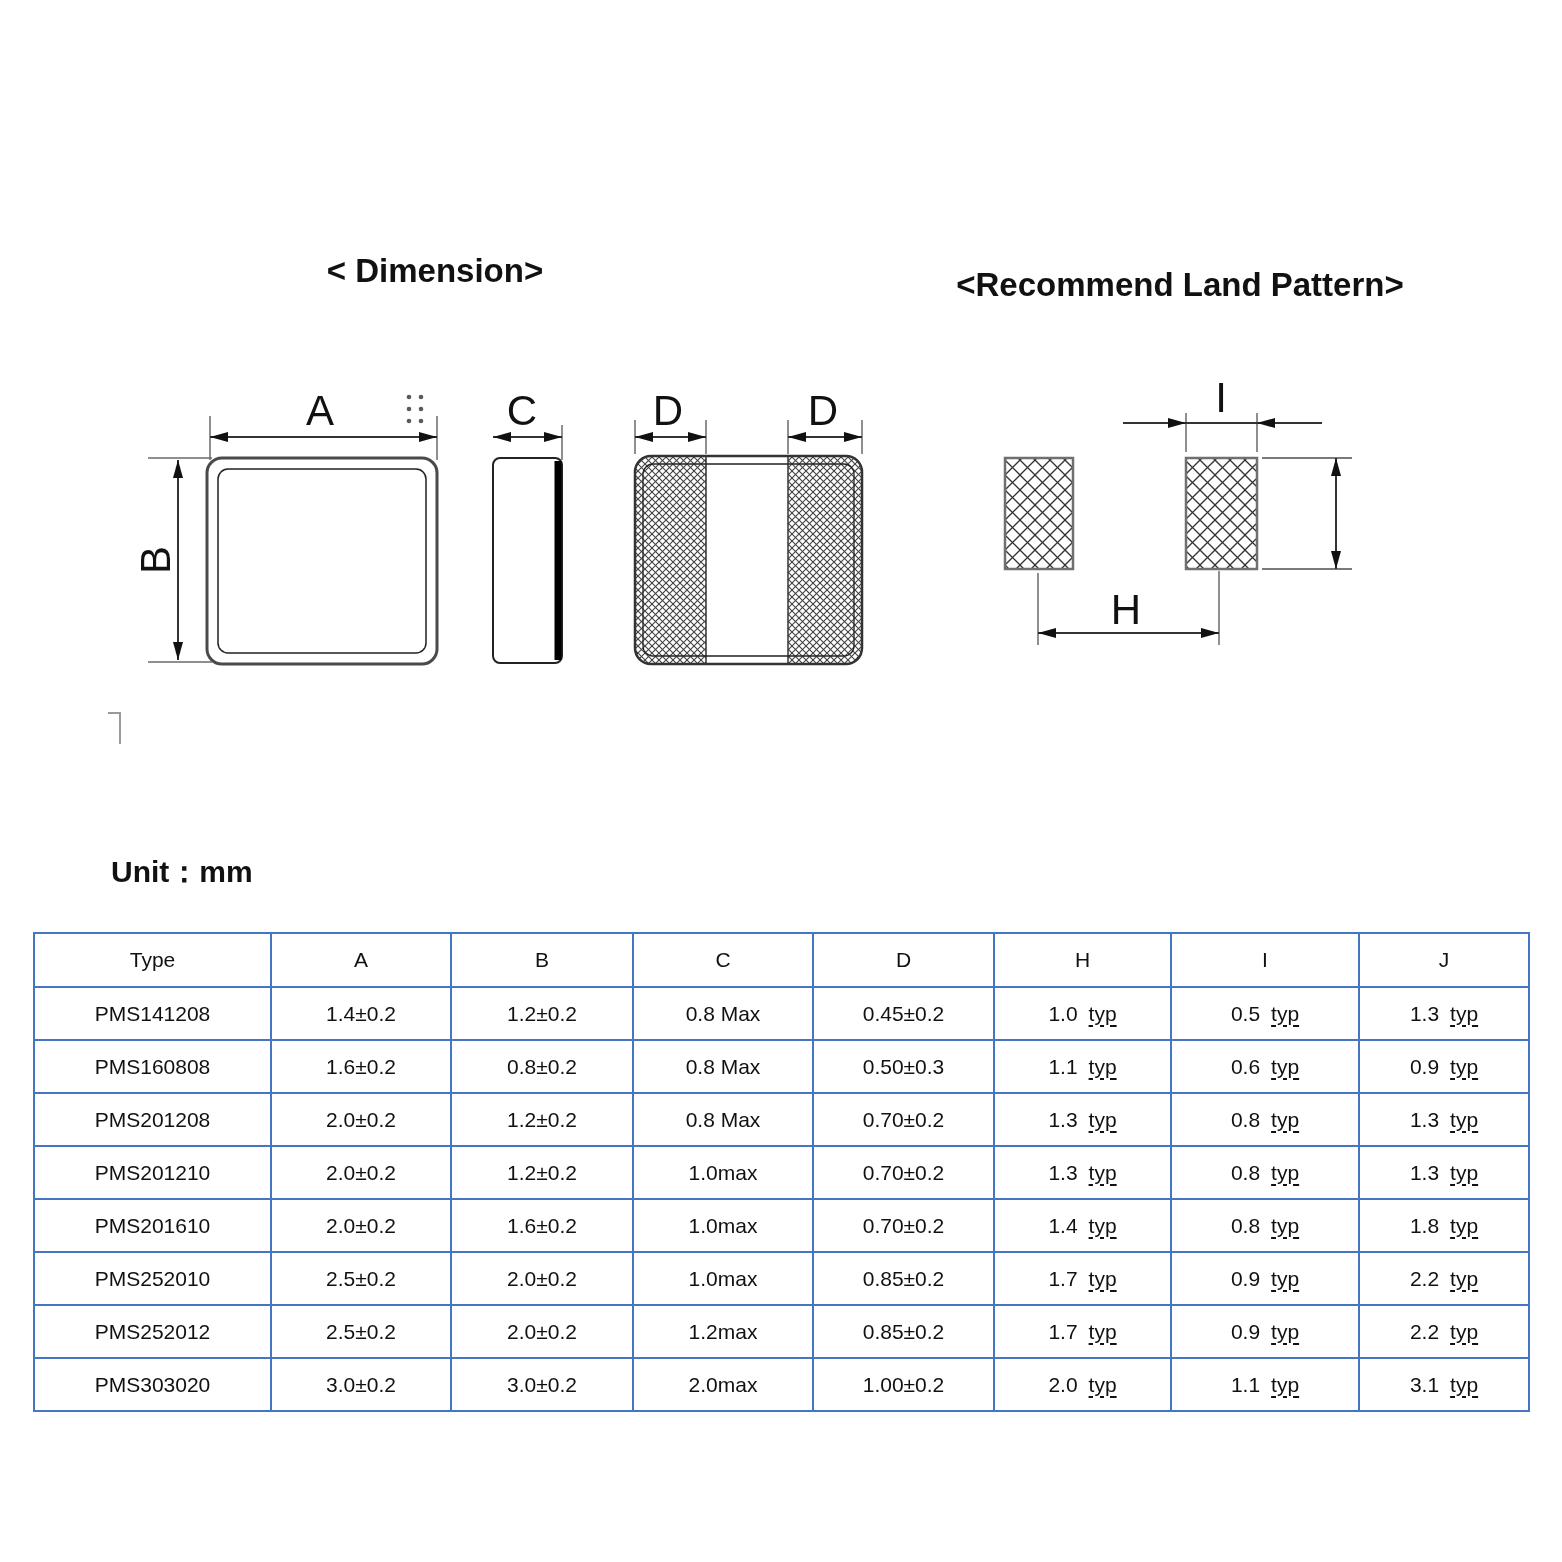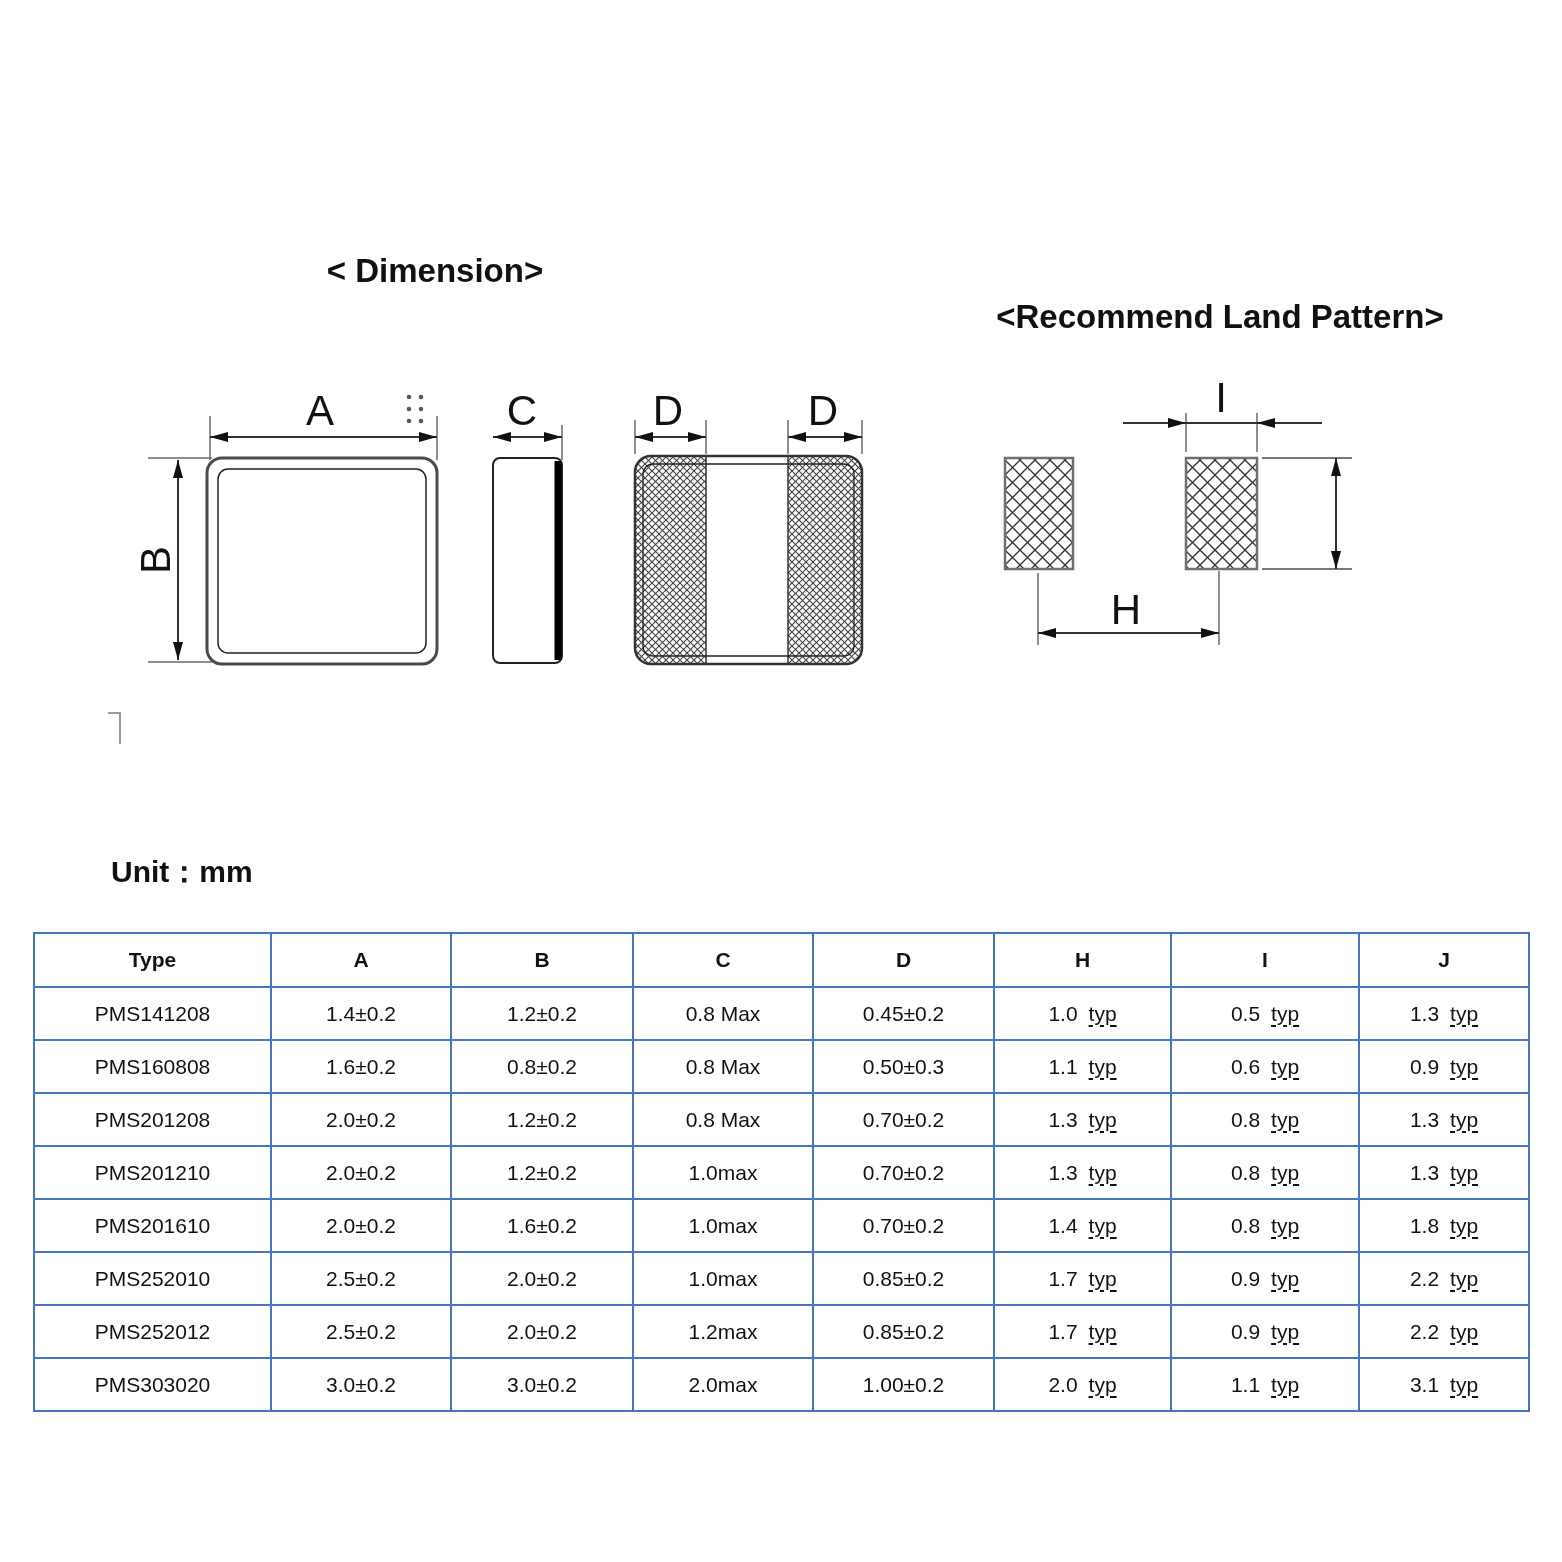--- a/index.html
+++ b/index.html
@@ -12,42 +12,42 @@
   .unit{font-size:30px;font-weight:bold;color:#111;}
   
   table.spec{
     border-collapse:collapse;table-layout:fixed;width:1495px;
     font-size:21px;color:#111;background:#fff;
   }
   table.spec th,table.spec td{
     border:2px solid #4576c4;text-align:center;vertical-align:middle;padding:0;
     overflow:hidden;white-space:nowrap;
   }
-  table.spec th{height:52px;font-weight:bold;font-size:21px;}
+  table.spec th{height:52px;font-weight:normal;font-size:21px;}
   table.spec td{height:51px;font-weight:normal;}
   .typ{
     margin-left:11px;
     text-decoration-line:underline;
     text-decoration-style:wavy;
     text-decoration-color:#d40000;
     text-decoration-thickness:1px;
     text-underline-offset:4px;
     text-decoration:underline;
   }
   .hook{
     width:11px;height:30px;
     border-top:2px solid #9a9a9a;border-right:2px solid #9a9a9a;
   }
   svg text{font-family:"Liberation Sans",sans-serif;fill:#111;}
 </style>
 </head>
 <body>
 
 <div class="abs sec-title" style="left:280px;top:252px;width:310px;">&lt; Dimension&gt;</div>
-<div class="abs sec-title" style="left:960px;top:266px;width:520px;margin-top:32px;">&lt;Recommend Land Pattern&gt;</div>
+<div class="abs sec-title" style="left:920px;top:266px;width:520px;">&lt;Recommend Land Pattern&gt;</div>
 
 <svg class="abs" style="left:130px;top:380px;" width="345" height="300" viewBox="0 0 345 300">
 
   <rect x="77" y="78" width="230" height="206" rx="15" fill="#ffffff" stroke="#4a4a4a" stroke-width="3"></rect>
   <rect x="88" y="89" width="208" height="184" rx="10" fill="none" stroke="#222222" stroke-width="1.5"></rect>
 
   <g fill="#5a5a5a">
     <circle cx="279" cy="17" r="2.3"></circle>
       <circle cx="291" cy="17" r="2.3"></circle>
     <circle cx="279" cy="29" r="2.3"></circle>

